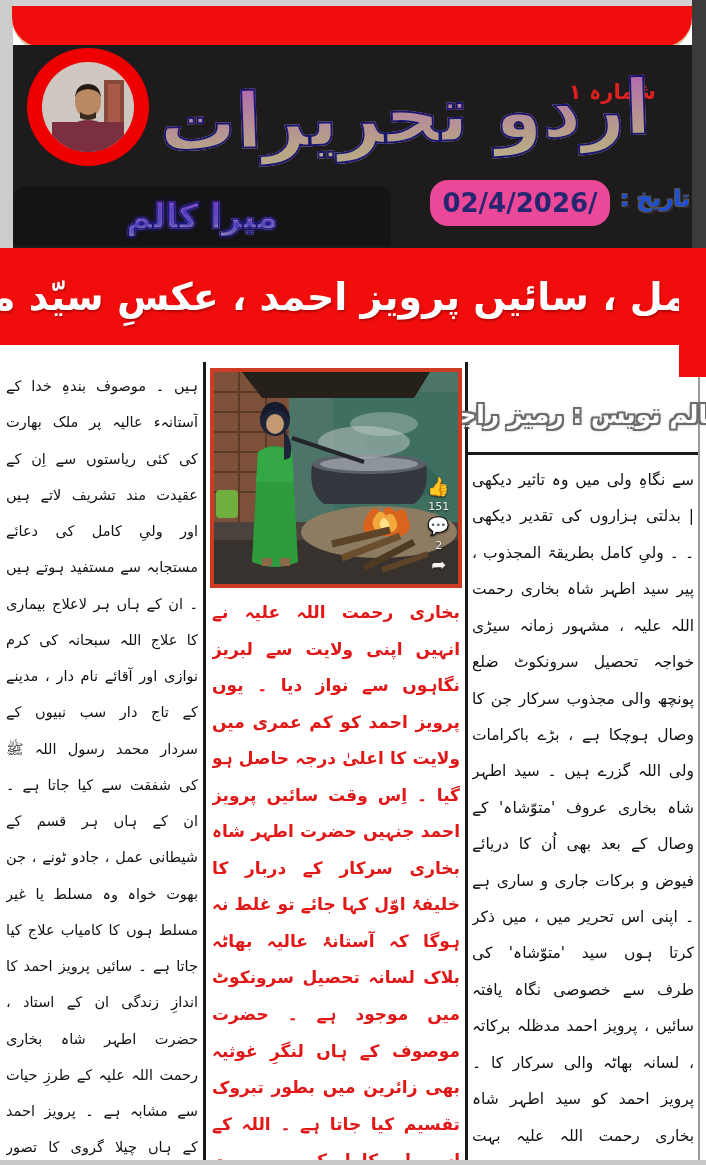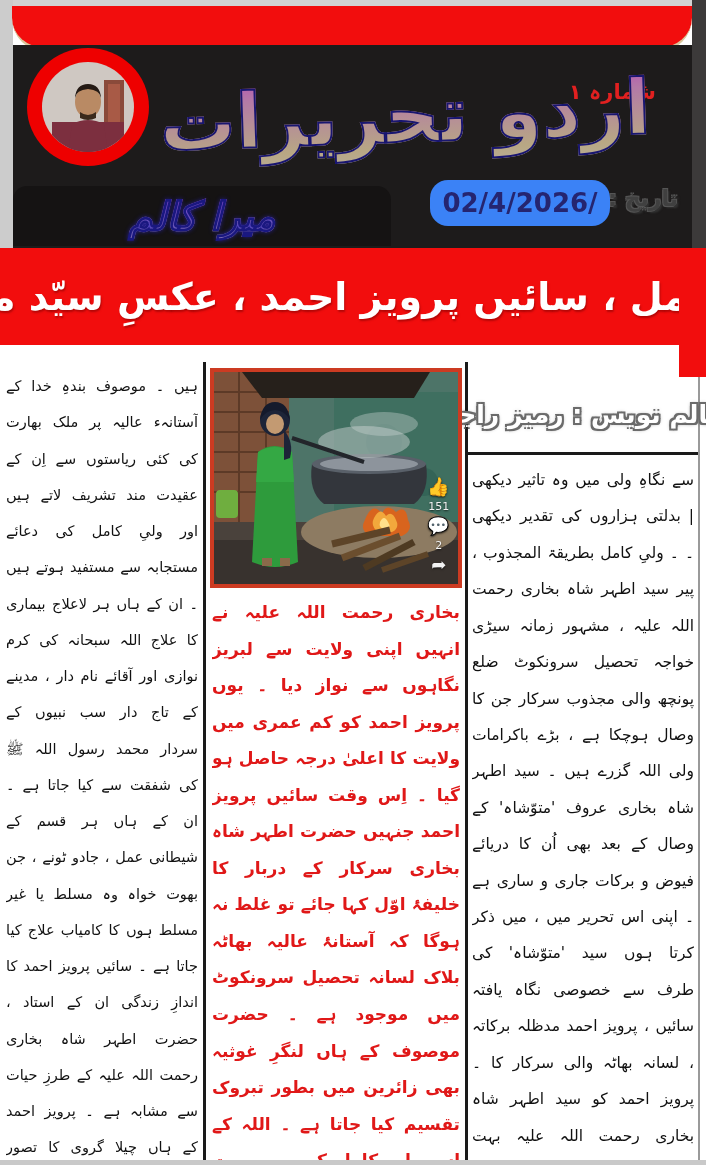--- a/index.html
+++ b/index.html
@@ -43,33 +43,32 @@
     white-space:nowrap;
   }
 
   
   .column-box{
     left:13px;top:186px;width:378px;height:60px;background:#151313;
     border-radius:14px 14px 0 0;
     display:flex;align-items:center;justify-content:center;
   }
   .column-box-label{
-    font-size:39px;font-weight:bold;
+    font-size:34px;font-weight:bold;
     background:linear-gradient(180deg,#f06ad8 0%,#ffd9a0 80%);
     -webkit-background-clip:text;background-clip:text;color:transparent;
     -webkit-text-stroke:1.5px #1a1880;
     text-shadow:0 0 5px #2a24c0;
-    font-style:italic;
   }
   .date-label{
-    right:28px;top:186px;color:#404040;font-size:22px;font-weight:bold;
+    right:16px;top:186px;color:#1d4ed8;font-size:22px;font-weight:bold;
     text-shadow:-1px -1px 0 #555,1px -1px 0 #555,-1px 1px 0 #555,2px 2px 2px #333;
   }
   .date-pill{
-    right:96px;top:180px;width:180px;height:46px;background:#3b82f6;
+    right:96px;top:180px;width:180px;height:46px;background:#ec4899;
     border-radius:18px;display:flex;align-items:center;justify-content:center;
   }
   .date-pill span{
     color:#252570;font-size:26px;font-weight:bold;direction:ltr;
   }
 
   
   .headline-banner{
     left:0;top:248px;width:692px;height:97px;background:#f20d0d;
     display:flex;align-items:center;justify-content:center;

